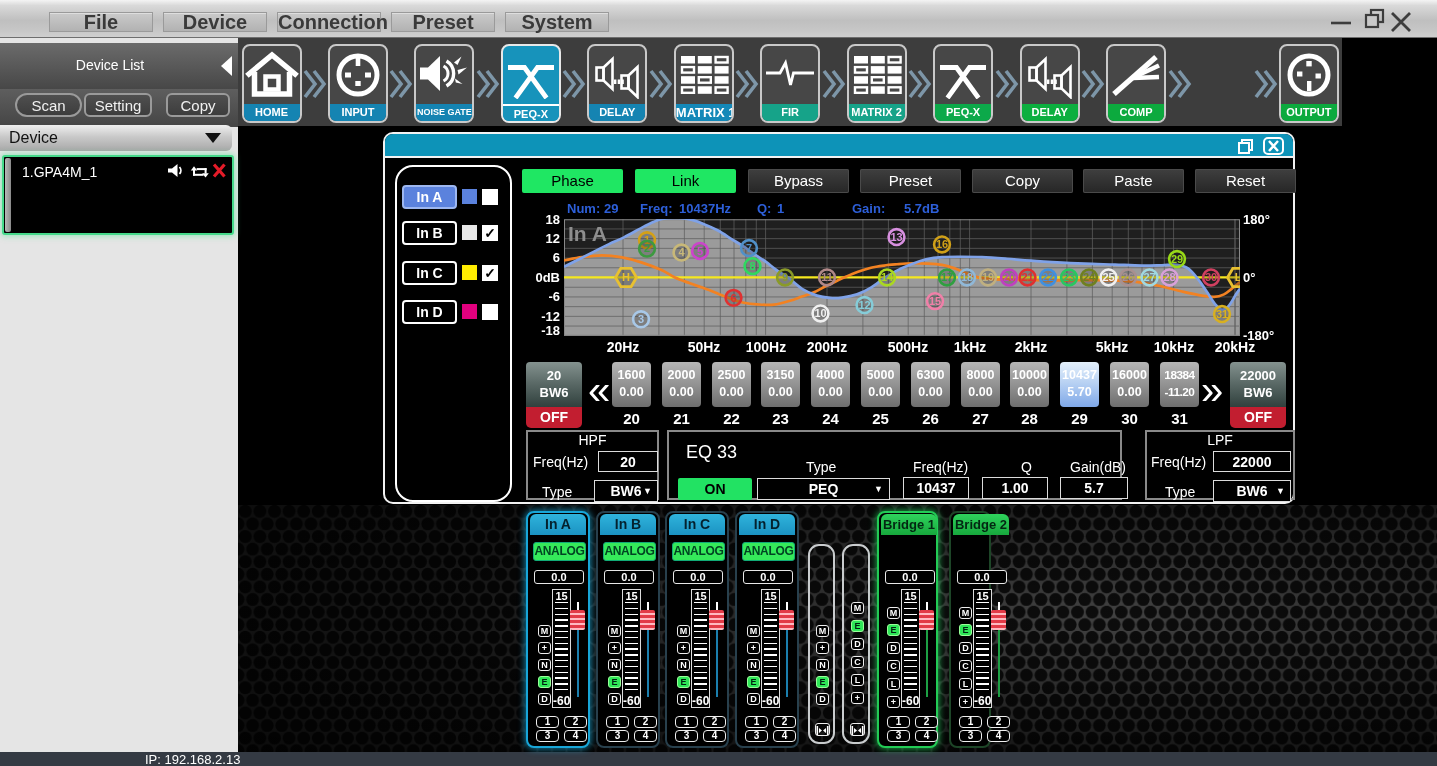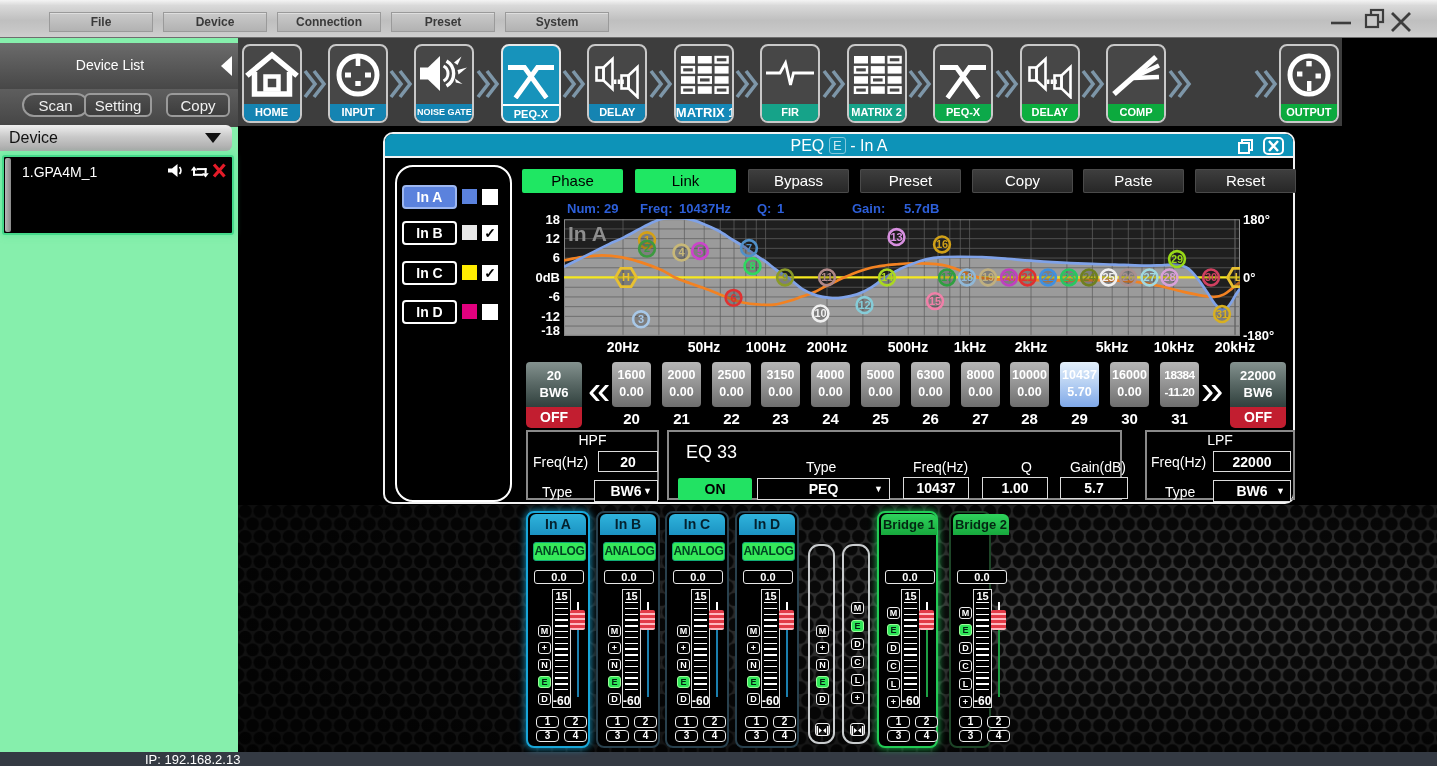--- a/index.html
+++ b/index.html
@@ -6,25 +6,25 @@
 html,body { width:1437px; height:766px; background:#000; overflow:hidden; }
 #app { position:relative; width:1437px; height:766px; background:#000; }
 
 
 #titlebar { position:absolute; left:0; top:0; width:1437px; height:38px;
   background:linear-gradient(#f4f4f4 0%, #d9d9d9 15%, #bfbfbf 55%, #c6c6c6 80%, #cfcfcf 100%);
   border-bottom:1px solid #6e6e6e; }
 .menubtn { position:absolute; top:12px; height:20px; width:104px;
   background:linear-gradient(#cacaca,#b2b2b2);
   border:1px solid #9a9a9a; box-shadow:inset 0 1px 0 #dedede;
-  color:#3a3a3a; font-size:12px; font-weight:bold; text-align:center; line-height:18px; }
+  color:#3a3a3a; font-size:20px; font-weight:bold; text-align:center; line-height:18px; }
 .winctl { position:absolute; top:0; color:#444; }
 
 
-#sidebar { position:absolute; left:0; top:38px; width:238px; height:714px; background:#86efac; }
+#sidebar { position:absolute; left:0; top:38px; width:238px; height:714px; background:#e5e5e5; }
 #devlist-hdr { position:absolute; left:0; top:5px; width:238px; height:46px;
   background:linear-gradient(#6b6b6b,#474747); color:#fff; }
 #scanrow { position:absolute; left:0; top:51px; width:238px; height:38px;
   background:linear-gradient(#5e5e5e,#454545); }
 .sbtn { position:absolute; top:4px; height:24px; background:linear-gradient(#4f4f4f,#3d3d3d);
   border:2px solid #9a9a9a; border-radius:6px; color:#f0f0f0; font-size:15px;
   text-align:center; line-height:21px; }
 #devsel { position:absolute; left:0; top:87px; width:232px; height:26px; border-radius:0 6px 6px 0;
   background:linear-gradient(#efefef,#c9c9c9 45%,#a8a8a8); color:#111; font-size:16px; }
 #devbox { position:absolute; left:2px; top:117px; width:232px; height:80px; background:#000;
@@ -136,21 +136,21 @@
   </div>
 
   <div id="sidebar">
     <div id="devlist-hdr">
       <div style="position:absolute;left:0;width:220px;text-align:center;top:14px;font-size:14px;">Device List</div>
       <svg style="position:absolute;right:4px;top:13px" width="14" height="20">
           <path d="M12 0 L12 20 L1 10 Z" fill="#fff"></path>
         </svg>
     </div>
     <div id="scanrow">
-      <div class="sbtn" style="left:22px; width:67px;border-radius:12px;">Scan</div>
+      <div class="sbtn" style="left:15px; width:67px;border-radius:12px;">Scan</div>
       <div class="sbtn" style="left:84px; width:68px;">Setting</div>
       <div class="sbtn" style="left:166px; width:64px;">Copy</div>
     </div>
     <div id="devsel">
       <span style="position:absolute;left:9px;top:4px;">Device</span>
       <svg style="position:absolute;left:205px;top:8px" width="16" height="11">
           <path d="M0 0 L16 0 L8 10 Z" fill="#111"></path>
         </svg>
     </div>
     <div id="devbox">
@@ -534,21 +534,20 @@
 <div style="position:absolute;left:47px;top:89px;width:2px;height:9px;background:#fff;"></div>
       <div class="handle" style="left:40px;top:97px;"></div>
       <div style="position:absolute;left:46.5px;top:117px;width:2.5px;height:67px;background:#1da044;"></div>
 <div class="numbtn" style="left:8px;top:203px;">1</div>
       <div class="numbtn" style="left:36px;top:203px;">2</div>
       <div class="numbtn" style="left:8px;top:217px;">3</div>
       <div class="numbtn" style="left:36px;top:217px;">4</div>
 </div>
 <div id="peq">
       <div id="peq-title">
- <div style="position:absolute;left:0;top:3px;width:100%;text-align:center;">PEQ <span style="display:inline-block;border:1px solid #7fc7dc;border-radius:3px;width:17px;height:17px;line-height:16px;font-size:13px;color:#cde9f2;text-align:center;vertical-align:1px;">E</span> - In A</div>
  <svg style="position:absolute;right:40px;top:5px" width="15" height="15">
           <rect x="4" y="1" width="10" height="10" fill="none" stroke="#fff" stroke-width="2"></rect>
           <rect x="1" y="4" width="10" height="10" fill="#0d93b8" stroke="#fff" stroke-width="2"></rect>
         </svg>
  <div style="position:absolute;right:9px;top:3px;width:21px;height:18px;border:2px solid #fff;border-radius:5px;"><svg width="17" height="14">
             <path d="M4 2 L13 12 M13 2 L4 12" stroke="#fff" stroke-width="2.4"></path>
           </svg></div>
 </div>
 <div class="pbtn green" style="left:137px">Phase</div>
 <div class="pbtn green" style="left:250px">Link</div>

